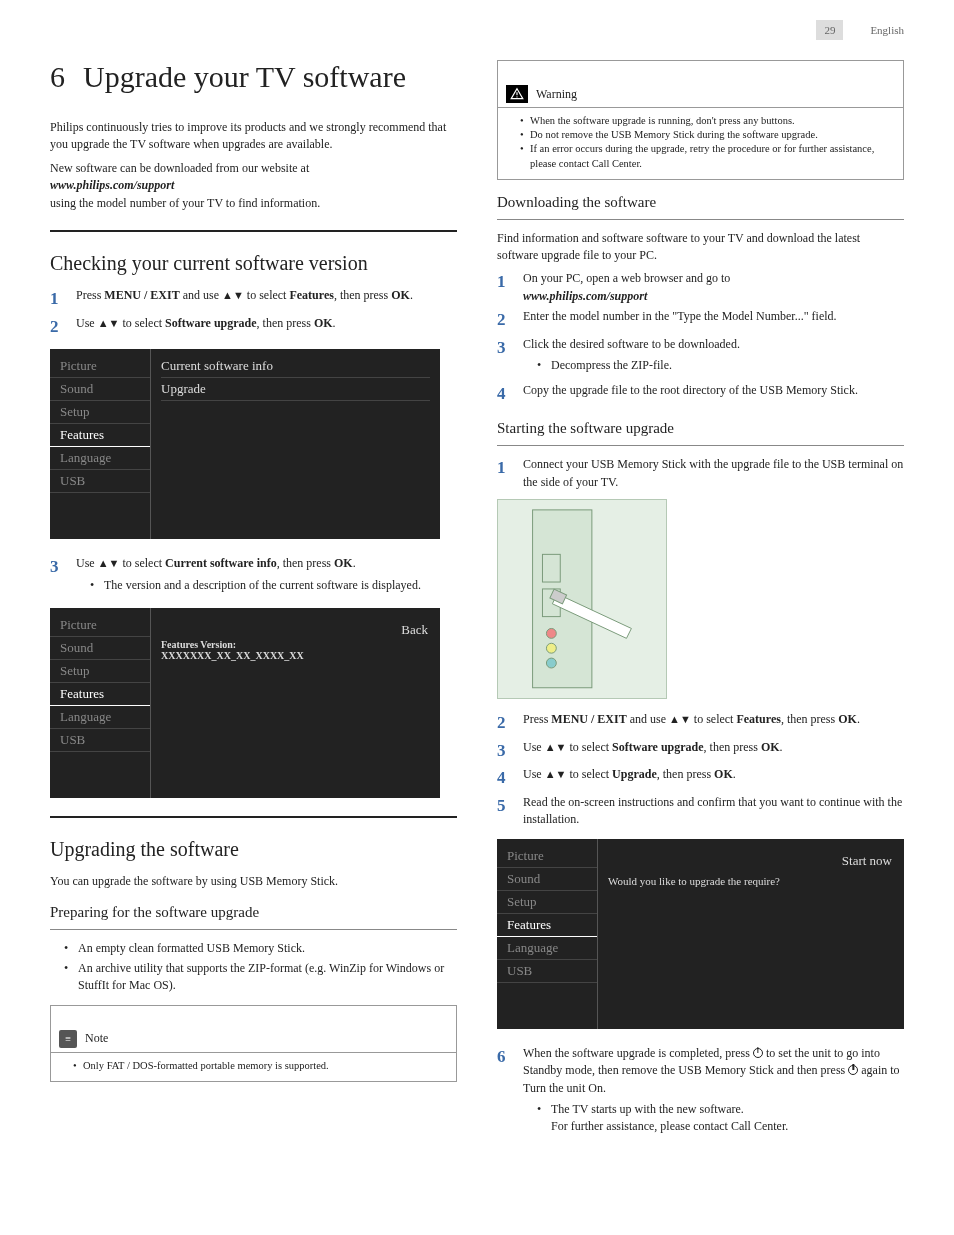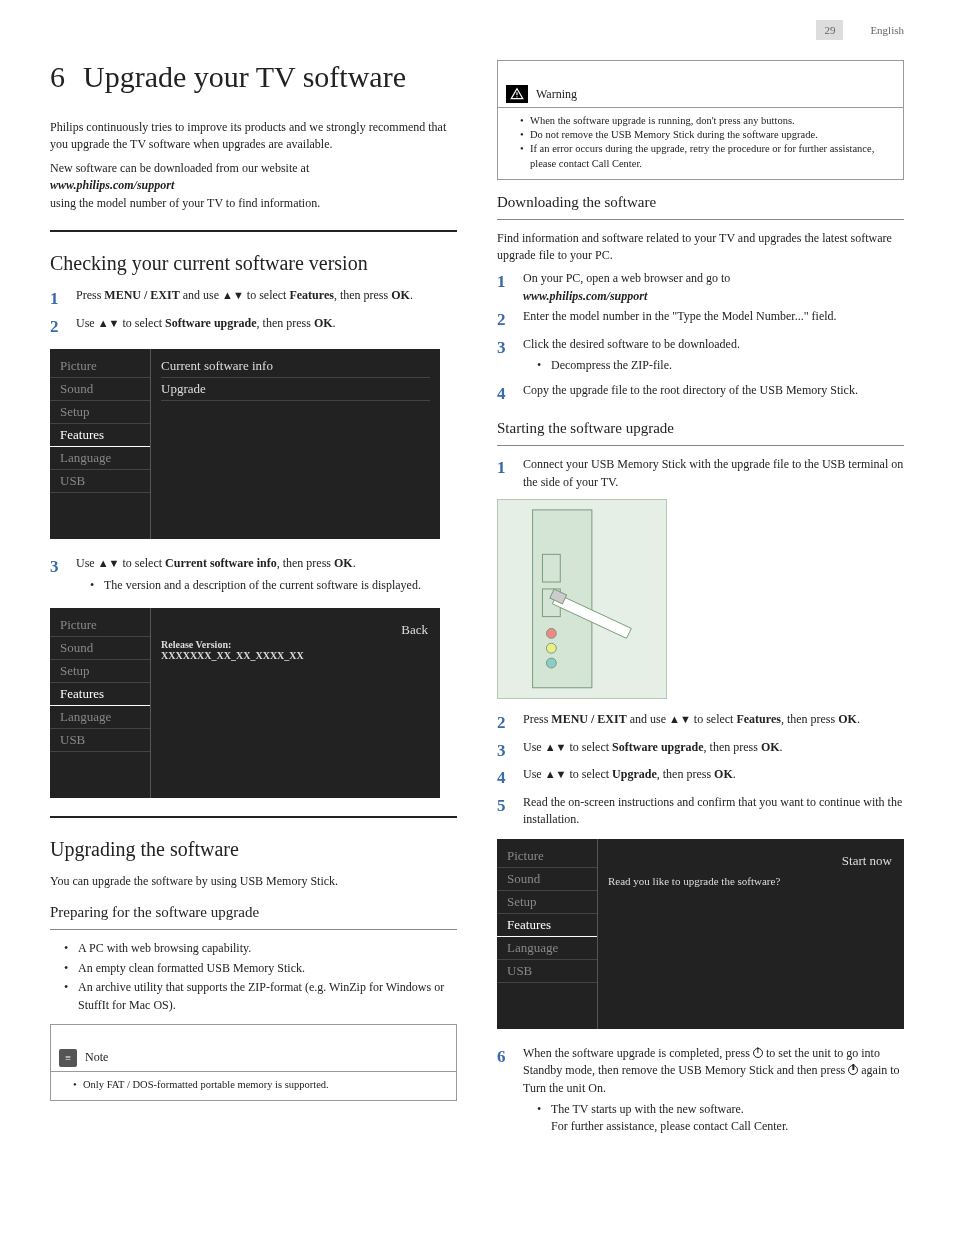--- a/index.html
+++ b/index.html
@@ -292,34 +292,33 @@
         <div class="mi">Picture</div>
         <div class="mi">Sound</div>
         <div class="mi">Setup</div>
         <div class="mi sel">Features</div>
         <div class="mi">Language</div>
         <div class="mi">USB</div>
       </div>
       <div class="menu-right">
         <span class="top-right">Back</span>
         <span class="rel">
-          <span>Release Version:</span><br>
+          <span>Features Version:</span><br>
           <span>XXXXXXX_XX_XX_XXXX_XX</span>
         </span>
       </div>
     </div>
 
     <hr class="sep">
     <h2 class="section">Upgrading the software</h2>
     <p>You can upgrade the software by using USB Memory Stick.</p>
 
     <h3 class="subsection">Preparing for the software upgrade</h3>
     <hr class="thin">
     <ul class="bullets">
-      <li>A PC with web browsing capability.</li>
       <li>An empty clean formatted USB Memory Stick.</li>
       <li>An archive utility that supports the ZIP-format (e.g. WinZip for Windows or StuffIt for Mac OS).</li>
     </ul>
 
     <div class="callout">
       <div class="ch">
         <span class="note-icon">≡</span>
         <span>Note</span>
       </div>
       <ul class="cb">
@@ -344,21 +343,21 @@
       </div>
       <ul class="cb">
         <li>When the software upgrade is running, don't press any buttons.</li>
         <li>Do not remove the USB Memory Stick during the software upgrade.</li>
         <li>If an error occurs during the upgrade, retry the procedure or for further assistance, please contact Call Center.</li>
       </ul>
     </div>
 
     <h3 class="subsection">Downloading the software</h3>
     <hr class="thin">
-    <p>Find information and software related to your TV and upgrades the latest software upgrade file to your PC.</p>
+    <p>Find information and software software to your TV and download the latest software upgrade file to your PC.</p>
 
     <ol class="steps">
       <li>
         <span class="stepnum">1</span>
         <span class="stepbody">
           <span>On your PC, open a web browser and go to</span><br>
           <span class="italic-inline">www.philips.com/support</span>
         </span>
       </li>
       <li>
@@ -432,21 +431,21 @@
       <div class="menu-left">
         <div class="mi">Picture</div>
         <div class="mi">Sound</div>
         <div class="mi">Setup</div>
         <div class="mi sel">Features</div>
         <div class="mi">Language</div>
         <div class="mi">USB</div>
       </div>
       <div class="menu-right">
         <span class="top-right">Start now</span>
-        <span class="msg">Read you like to upgrade the software?</span>
+        <span class="msg">Would you like to upgrade the require?</span>
       </div>
     </div>
 
     <ol class="steps">
       <li>
         <span class="stepnum">6</span>
         <span class="stepbody">
           <span>When the software upgrade is completed, press </span><span class="power-icon"></span><span> to set the unit to go into Standby mode, then remove the USB Memory Stick and then press </span><span class="power-icon"></span><span> again to Turn the unit On.</span>
           <ul class="bullets">
             <li>

